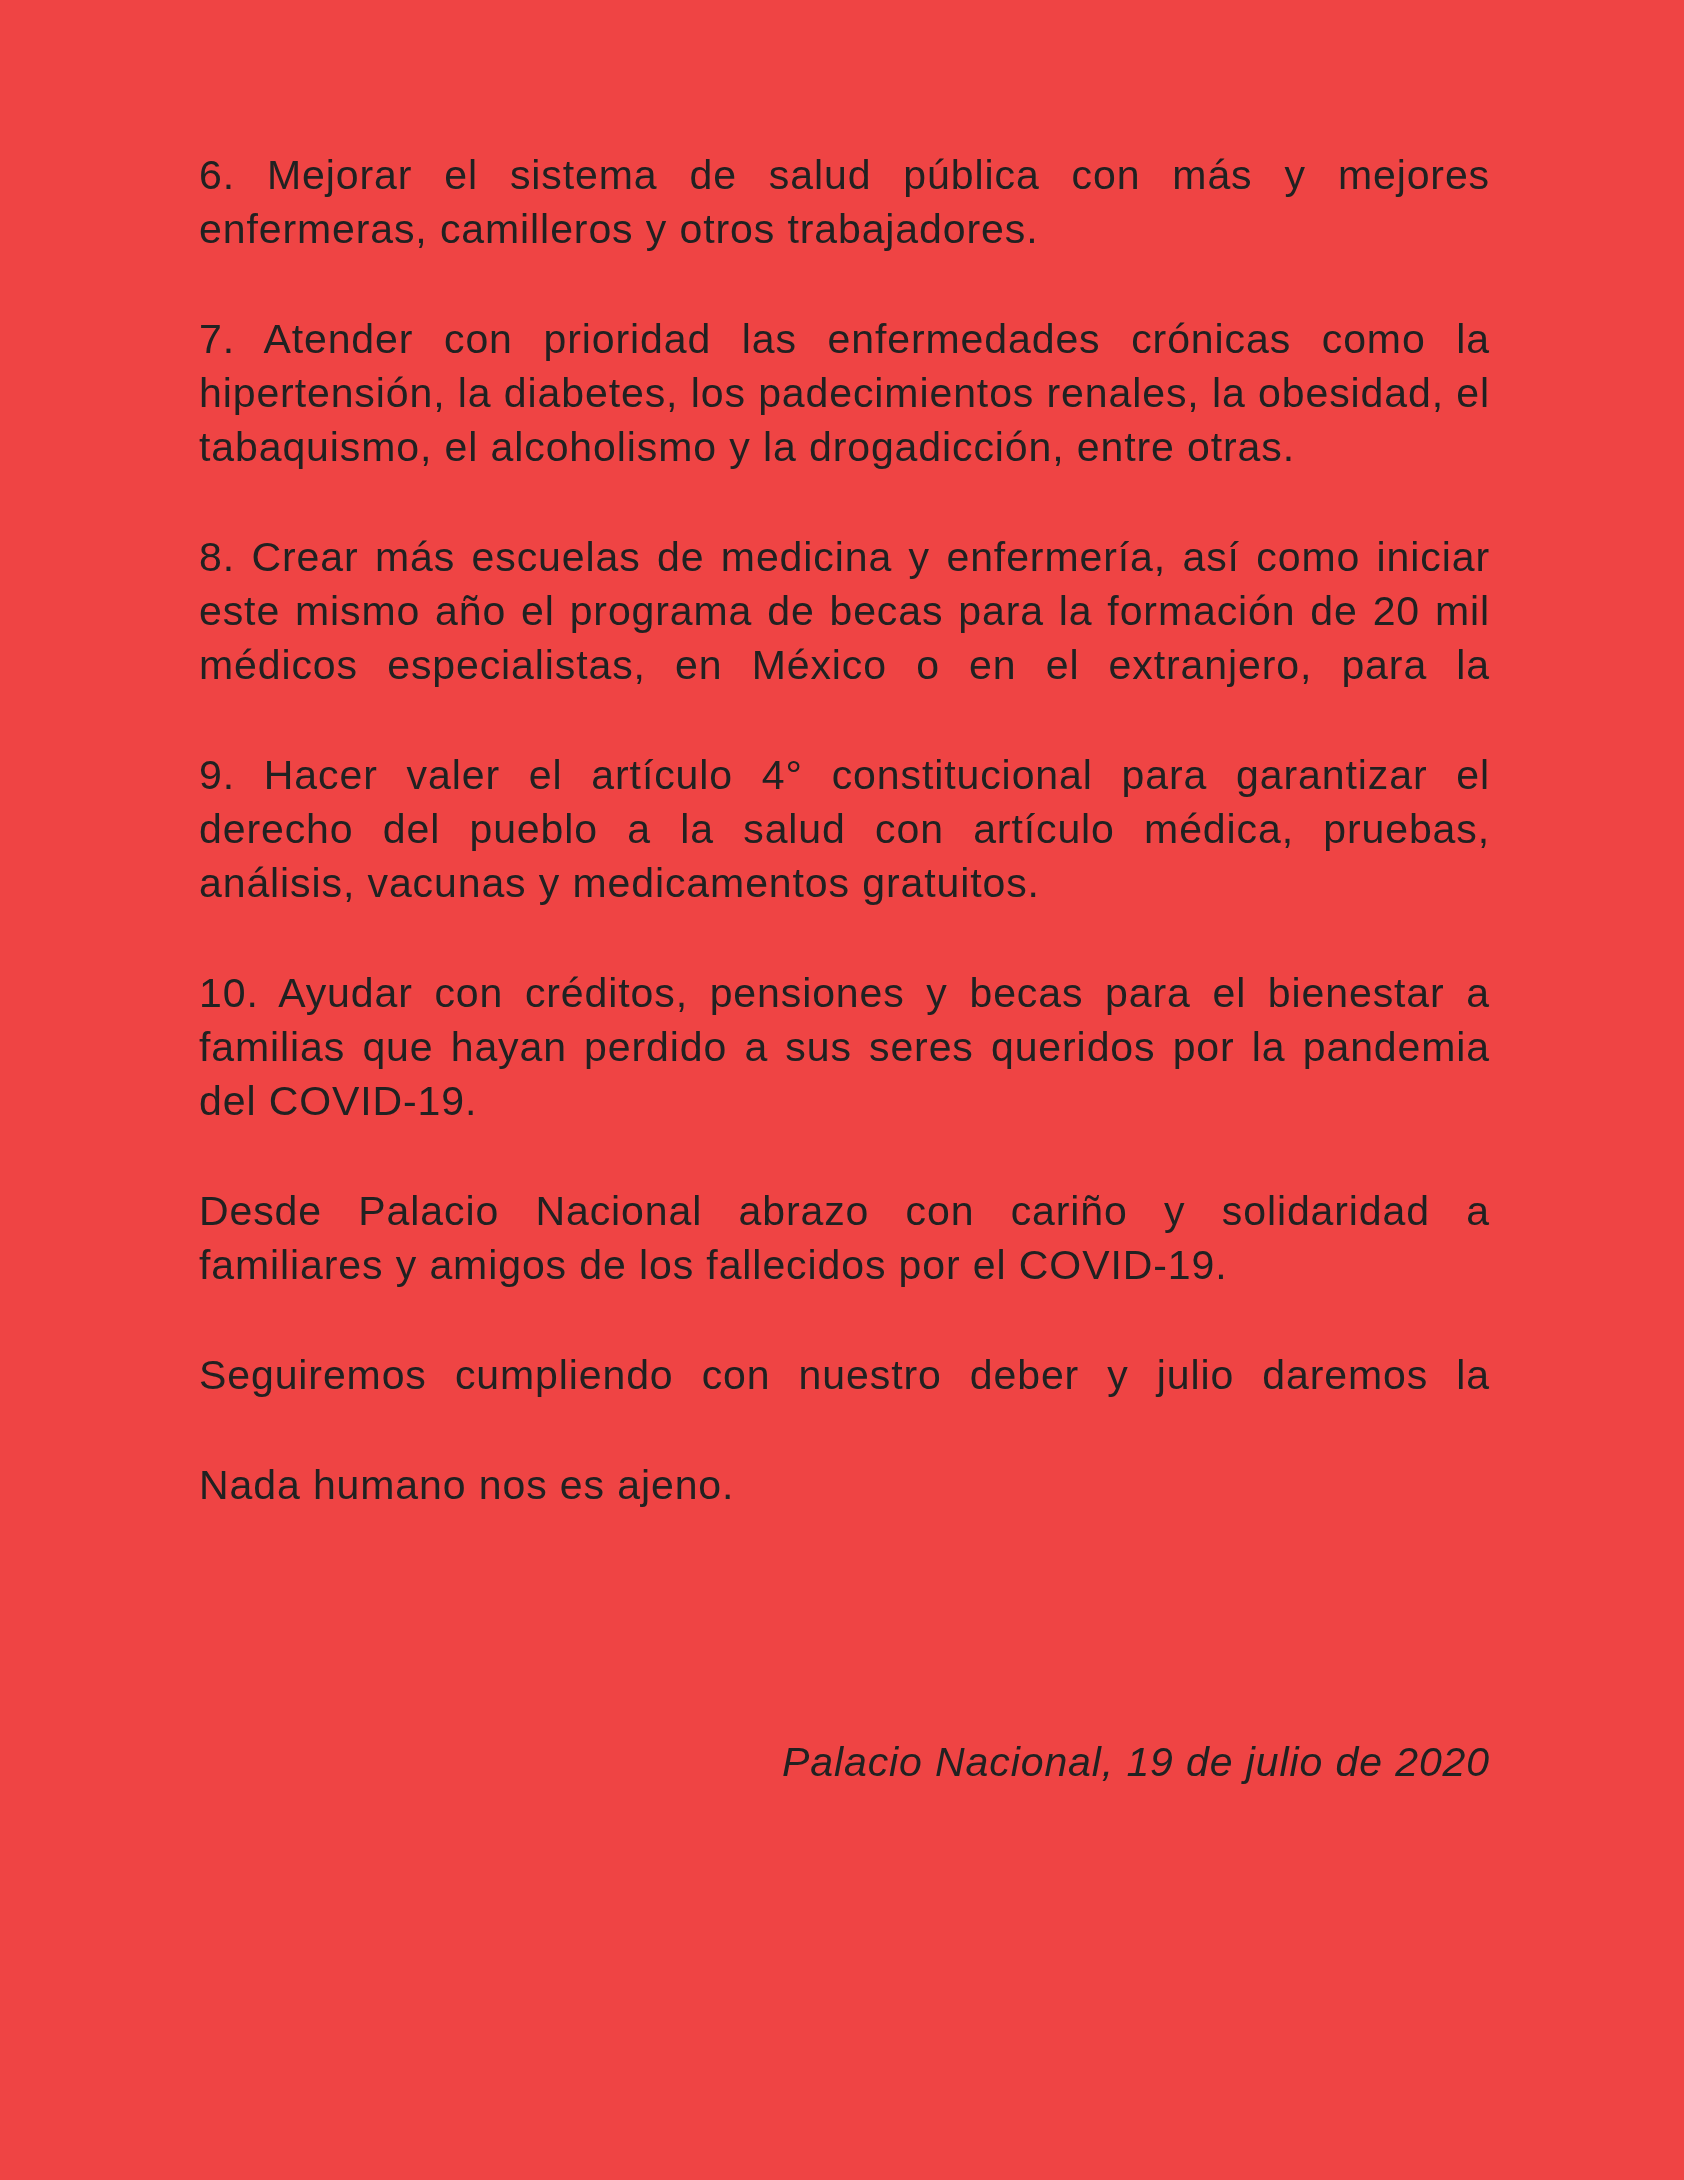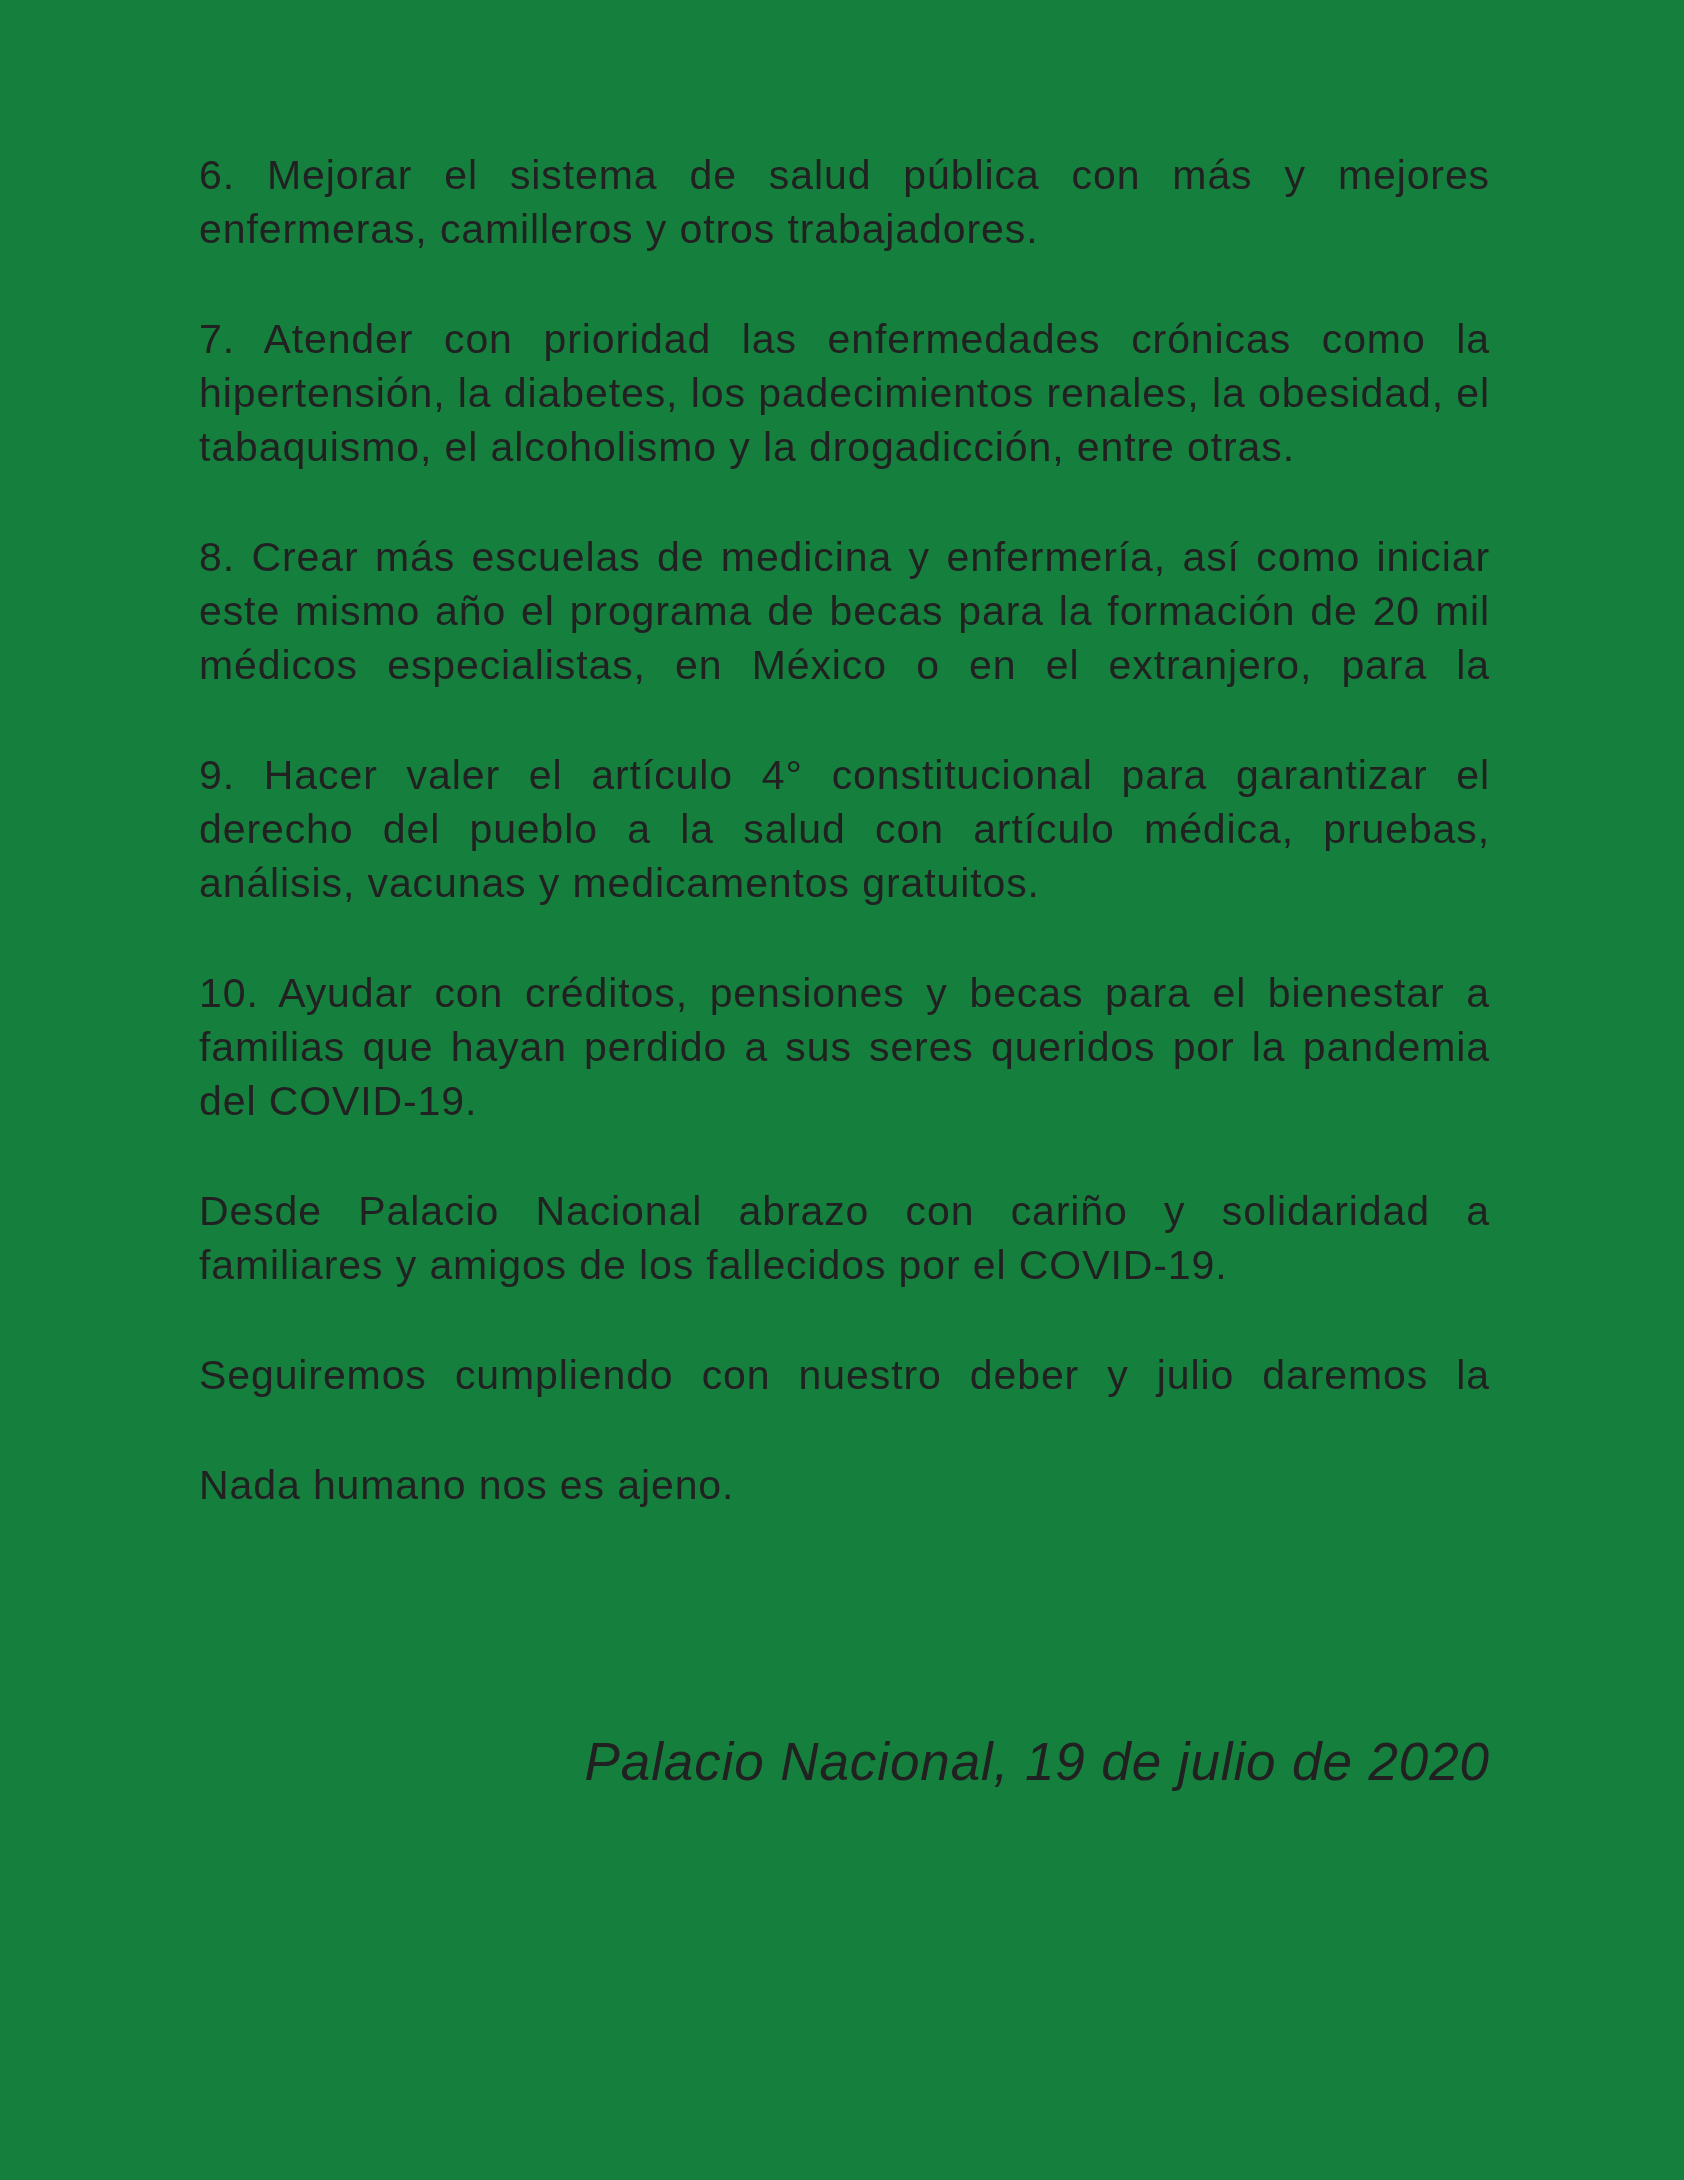--- a/index.html
+++ b/index.html
@@ -4,21 +4,21 @@
 <style>
   html, body {
     margin: 0;
     padding: 0;
     background: #ffffff;
   }
   .page {
     position: relative;
     width: 1685px;
     height: 2181px;
-    background: #15803d;
+    background: #ef4444;
     overflow: hidden;
     font-family: "Liberation Sans", "DejaVu Sans", sans-serif;
     color: #212121;
   }
   .content {
     position: absolute;
     left: 199px;
     top: 148px;
     width: 1291px;
   }
@@ -34,21 +34,21 @@
     text-align: justify;
     text-align-last: justify;
     white-space: normal;
   }
   .ln.last {
     text-align: center;
     text-align-last: left;
   }
   .signature {
     margin: 223px 0 0 0;
-    font-size: 53px;
+    font-size: 41px;
     line-height: 54px;
     letter-spacing: 0.9px;
     font-style: italic;
     text-align: right;
   }
 </style>
 </head>
 <body>
 
 <div class="page">

